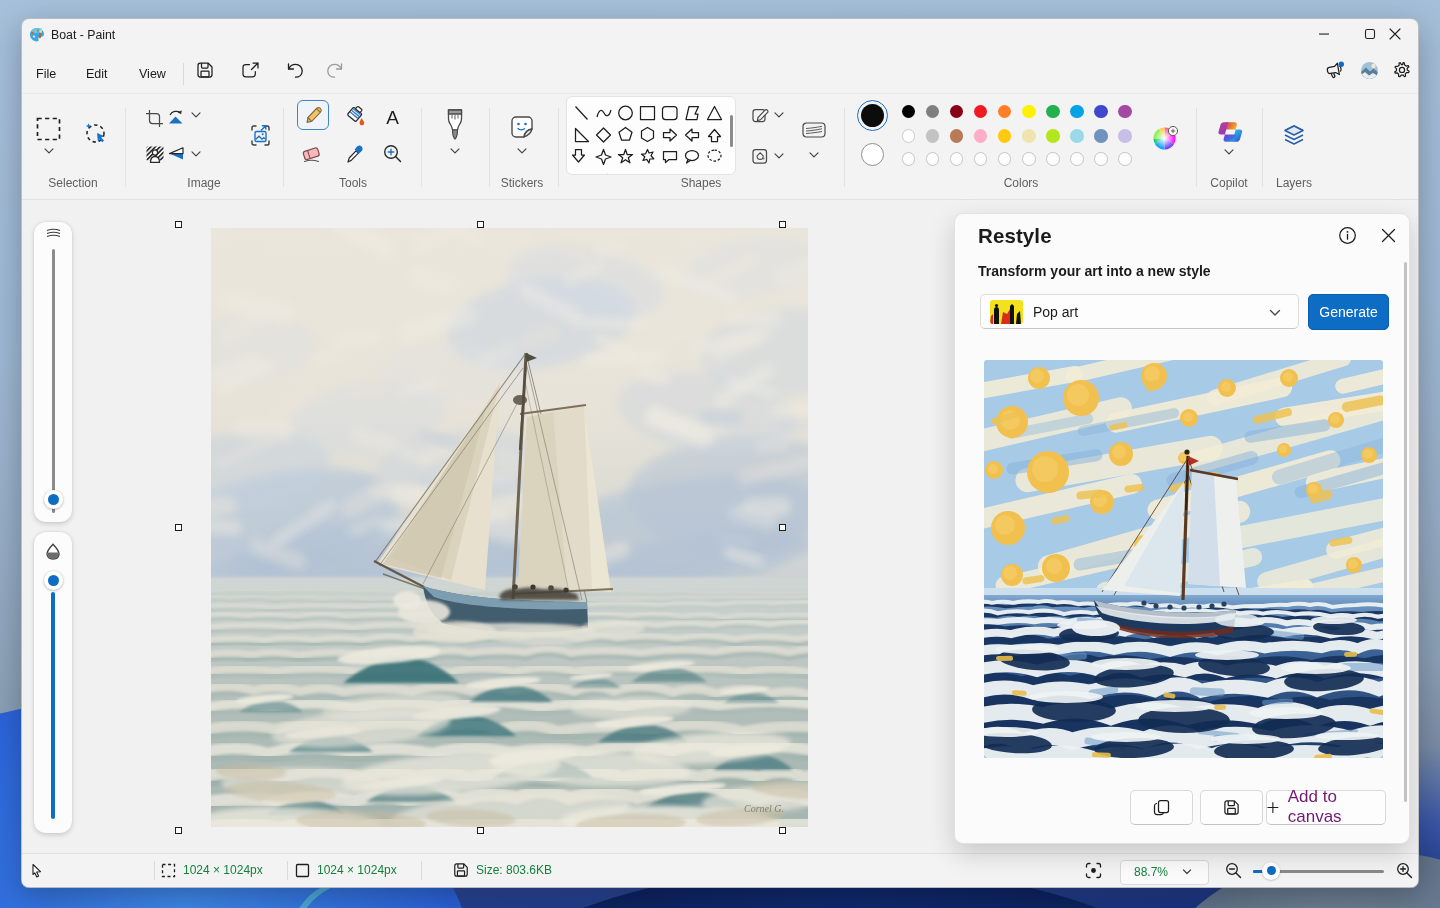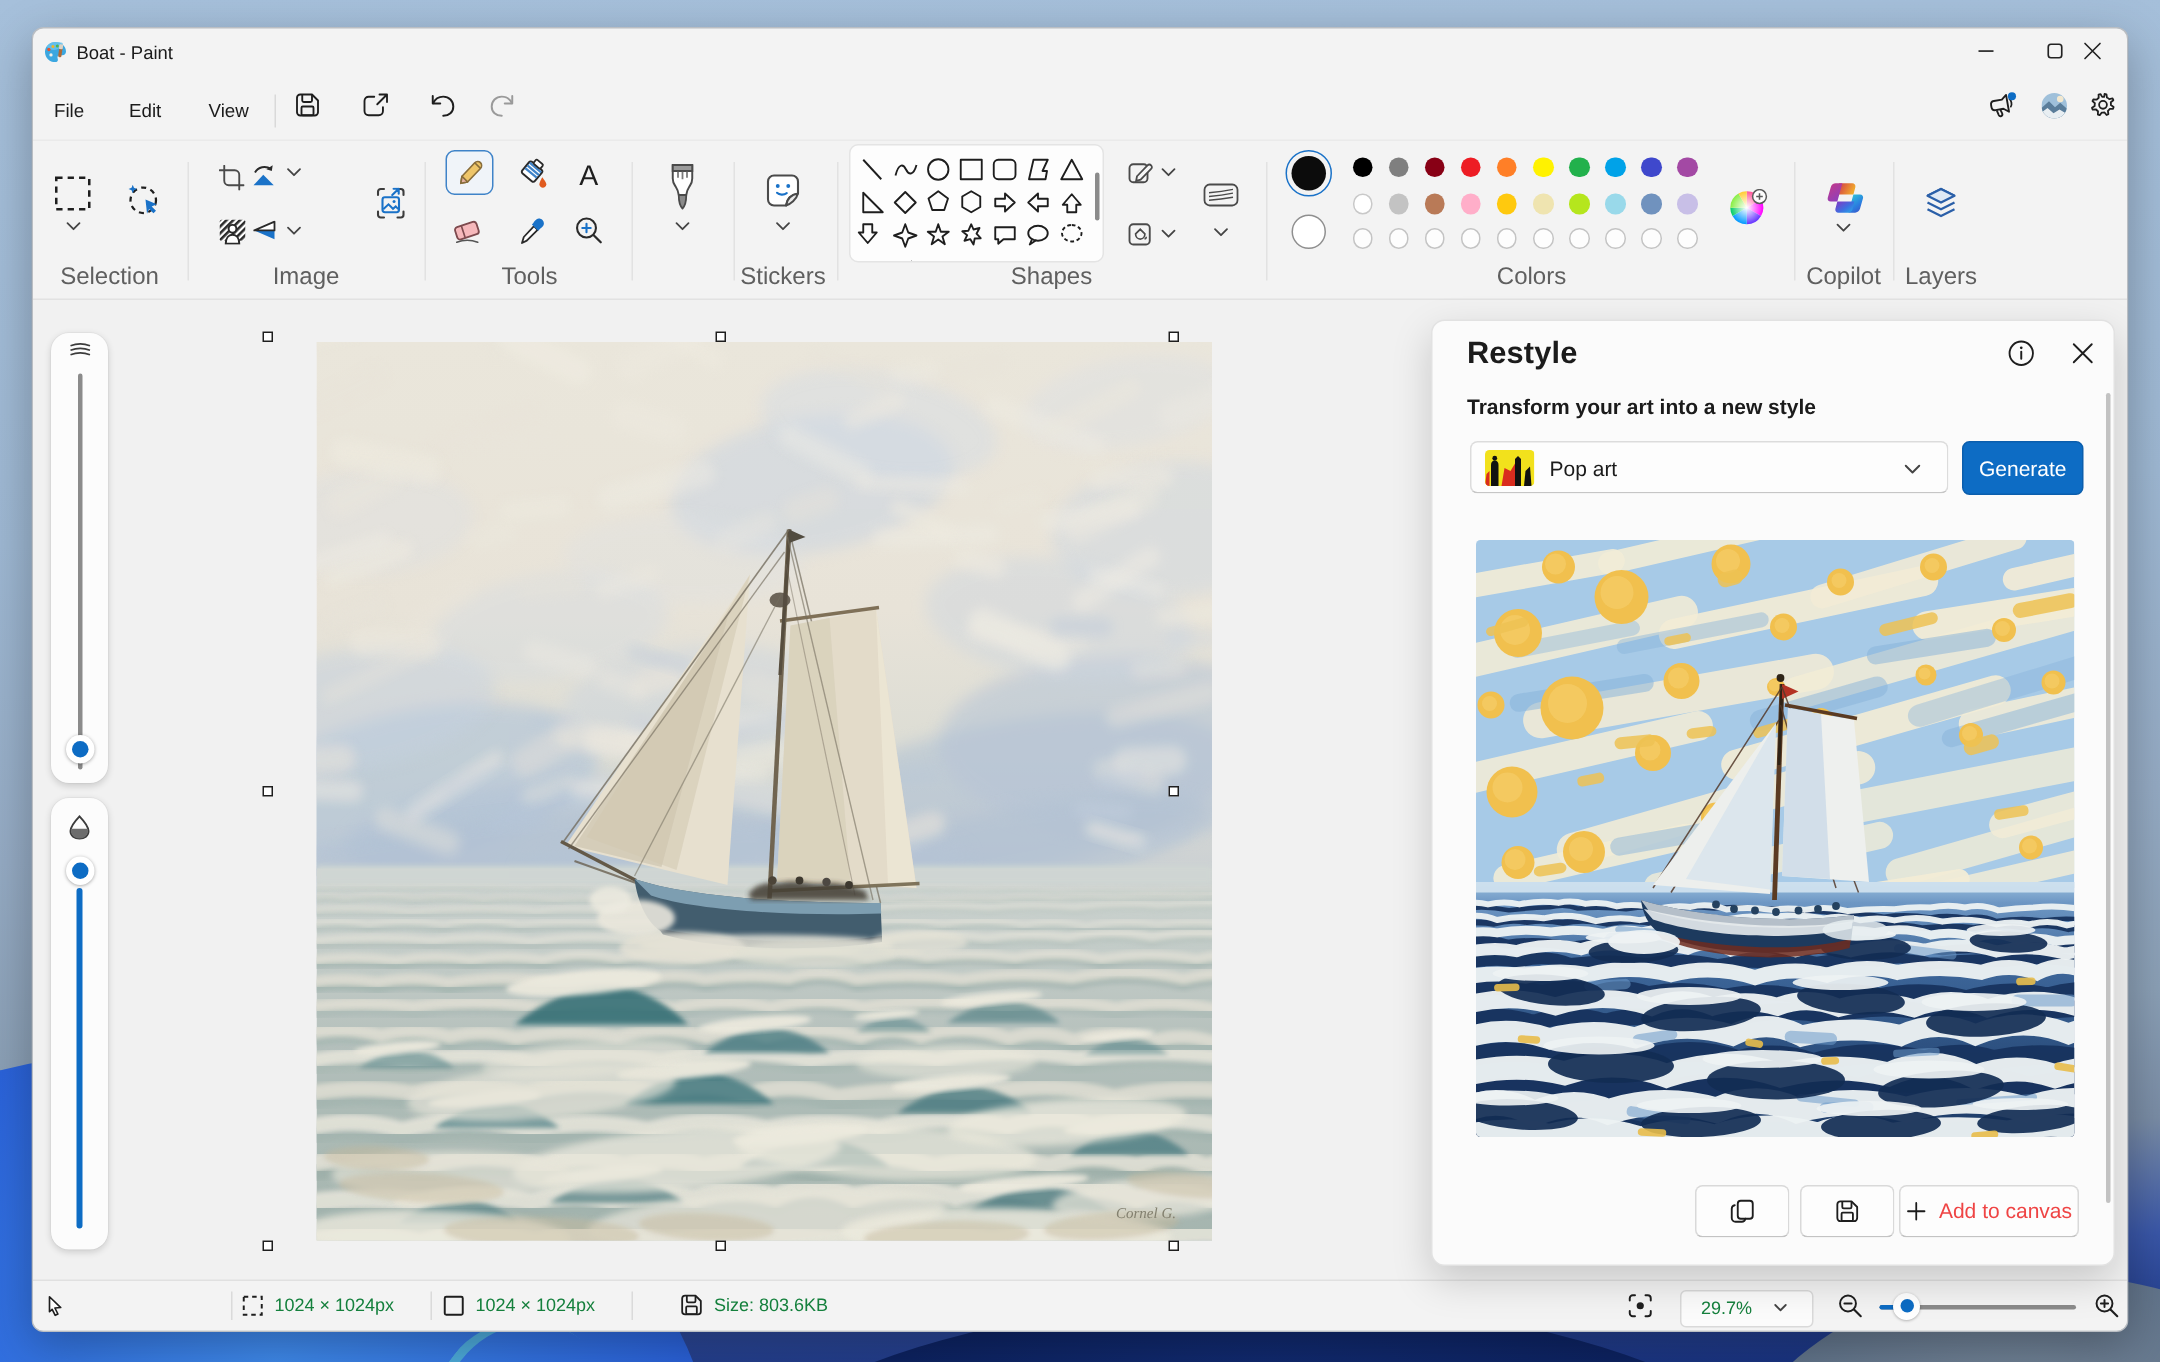--- a/index.html
+++ b/index.html
@@ -13,40 +13,40 @@
 .abs { position:absolute; }
 svg { display:block; }
 
 #titletext { position:absolute; left:29px; top:9px; font-size:12.3px; color:#1b1b1b; }
 
 .menuitem { position:absolute; top:42px; height:26px; display:flex; align-items:center; font-size:12.5px; color:#1b1b1b; }
 .mdiv { position:absolute; top:44px; width:1px; height:22px; background:#d9d9d9; }
 
 #ribbon { position:absolute; left:0; top:74px; right:0; height:107px; border-top:1px solid #eaeaea; border-bottom:1px solid #e2e2e2; background:#f3f3f3; }
 .rdiv { position:absolute; top:14px; width:1px; height:79px; background:#e2e2e2; }
-.rlabel { position:absolute; top:82px; font-size:16px; color:#5f5f5f; transform:translateX(-50%); white-space:nowrap; }
+.rlabel { position:absolute; top:82px; font-size:12px; color:#5f5f5f; transform:translateX(-50%); white-space:nowrap; }
 
 #canvasarea { position:absolute; left:0; top:181px; right:0; bottom:34.5px; background:#f1f1f1; }
 #painting { position:absolute; left:160px; top:28px; width:597px; height:599px;margin-left:29px; }
 .handle { position:absolute; width:7px; height:7px; background:#fff; border:1.5px solid #1e1e1e; }
 .sliderpanel { position:absolute; left:12px; width:38px; background:#fcfcfc; border-radius:12px; box-shadow:0 1.5px 5px rgba(0,0,0,0.16), 0 0 0 0.5px rgba(0,0,0,0.04); }
 
 #statusbar { position:absolute; left:0; right:0; bottom:0; height:34.5px; background:#f3f3f3; border-top:1px solid #e0e0e0; font-size:12px; color:#15803d; }
 .sdiv { position:absolute; top:7px; width:1px; height:19px; background:#dadada; }
 .sitem { position:absolute; top:0; height:33px; display:flex; align-items:center; gap:7px; }
 #zoombox { position:absolute; left:1098px; top:6px; width:89px; height:25px; background:#fbfbfb; border:1px solid #d9d9d9; border-radius:4px; display:flex; align-items:center; }
 
 #restyle { position:absolute; left:932px; top:194px; width:456px; height:631px; background:#fbfbfb; border-radius:9px; border:1px solid #e2e2e2; box-shadow:0 10px 26px rgba(0,0,0,0.17); }
 #restyle h1 { font-size:20.5px; font-weight:700; color:#1b1b1b; position:absolute; left:23px; top:10px; letter-spacing:0.1px; }
 .rsub { position:absolute; left:23px; top:49px; font-size:14px; font-weight:700; color:#1b1b1b; }
 #dropdown { position:absolute; left:25px; top:80px; width:319px; height:35px; border:1px solid #dcdcdc; border-bottom-color:#c6c6c6; border-radius:5px; background:#fdfdfd; }
 #dropdown .ddtext { position:absolute; left:52px; top:9px; font-size:14px; color:#1b1b1b; }
 #genbtn { position:absolute; left:353px; top:80px; width:81px; height:35.5px; border-radius:5px; background:#0d6cc4; border:1px solid #0b5ead; color:#fff; font-size:14px; display:flex; align-items:center; justify-content:center; }
 #preview { position:absolute; left:29px; top:146px; width:399px; height:398px; border-radius:3px; overflow:hidden; }
-.pbtn { position:absolute; top:576px; height:34.5px; border:1px solid #d9d9d9; border-bottom-color:#c3c3c3; border-radius:5px; background:#fdfdfd; display:flex; align-items:center; justify-content:center; gap:9px; font-size:14px; color:#ef4444; }
+.pbtn { position:absolute; top:576px; height:34.5px; border:1px solid #d9d9d9; border-bottom-color:#c3c3c3; border-radius:5px; background:#fdfdfd; display:flex; align-items:center; justify-content:center; gap:9px; font-size:17px; color:#701a75; }
 #rscroll { position:absolute; left:449px; top:48px; width:2.5px; height:540px; background:#9d9d9d; border-radius:2px; opacity:0.6; }
 </style>
 </head>
 <body>
 <div id="wallpaper">
     <div class="petal1"></div>
     <div class="petal2"></div>
     <div class="arc1"></div>
     <div class="petal3"></div>
   </div>
@@ -727,21 +727,21 @@
         </svg>
         <span>Size: 803.6KB</span>
       </div>
     <div class="sitem" style="left:1063px;" id="st-fit">
         <svg width="17" height="17" viewBox="0 0 17 17">
           <path d="M1.5 5 V3.5 C1.5 2.4 2.4 1.5 3.5 1.5 H5 M12 1.5 H13.5 C14.6 1.5 15.5 2.4 15.5 3.5 V5 M15.5 12 V13.5 C15.5 14.6 14.6 15.5 13.5 15.5 H12 M5 15.5 H3.5 C2.4 15.5 1.5 14.6 1.5 13.5 V12" fill="none" stroke="#1e1e1e" stroke-width="1.3" stroke-linecap="round"></path>
           <circle cx="8.5" cy="8.5" r="2.4" fill="#1e1e1e"></circle>
         </svg>
       </div>
     <div id="zoombox">
-        <span style="margin-left:13px;">29.7%</span>
+        <span style="margin-left:13px;">88.7%</span>
         <svg style="margin-left:14px;" width="10" height="10" viewBox="0 0 10 10">
           <path d="M1.5 3 L5 6.5 L8.5 3" stroke="#444" stroke-width="1.2" fill="none" stroke-linecap="round" stroke-linejoin="round"></path>
         </svg>
       </div>
     <div class="sitem" style="left:1203px;" id="st-zoomout">
         <svg width="17" height="17" viewBox="0 0 17 17">
           <circle cx="7" cy="7" r="5.3" fill="none" stroke="#1e1e1e" stroke-width="1.3"></circle>
           <path d="M11 11 L15.5 15.5" stroke="#1e1e1e" stroke-width="1.4" stroke-linecap="round"></path>
           <path d="M4.6 7 H9.4" stroke="#1e1e1e" stroke-width="1.3" stroke-linecap="round"></path>
         </svg>

